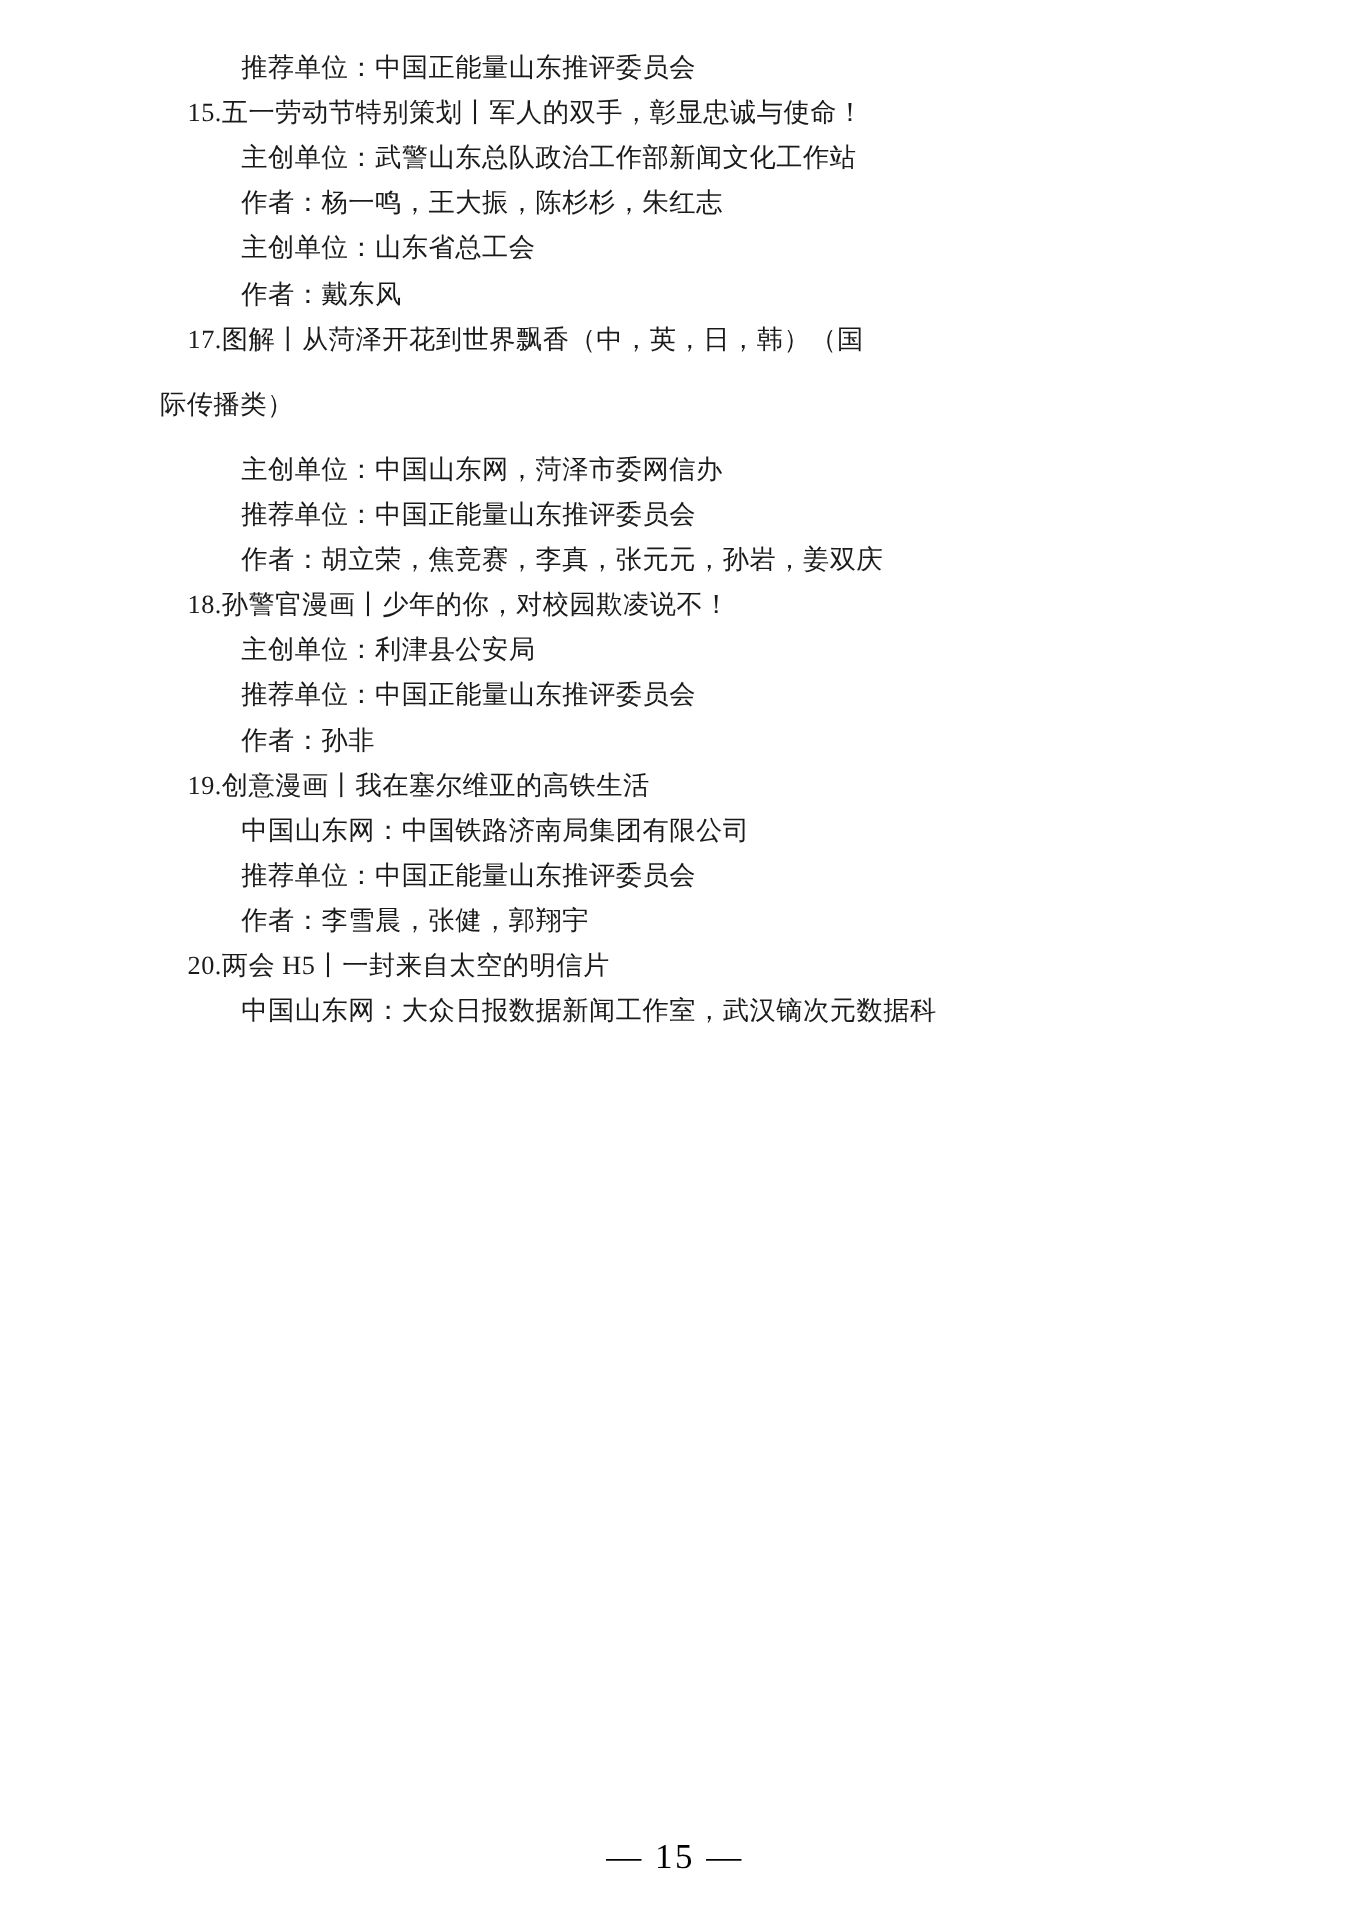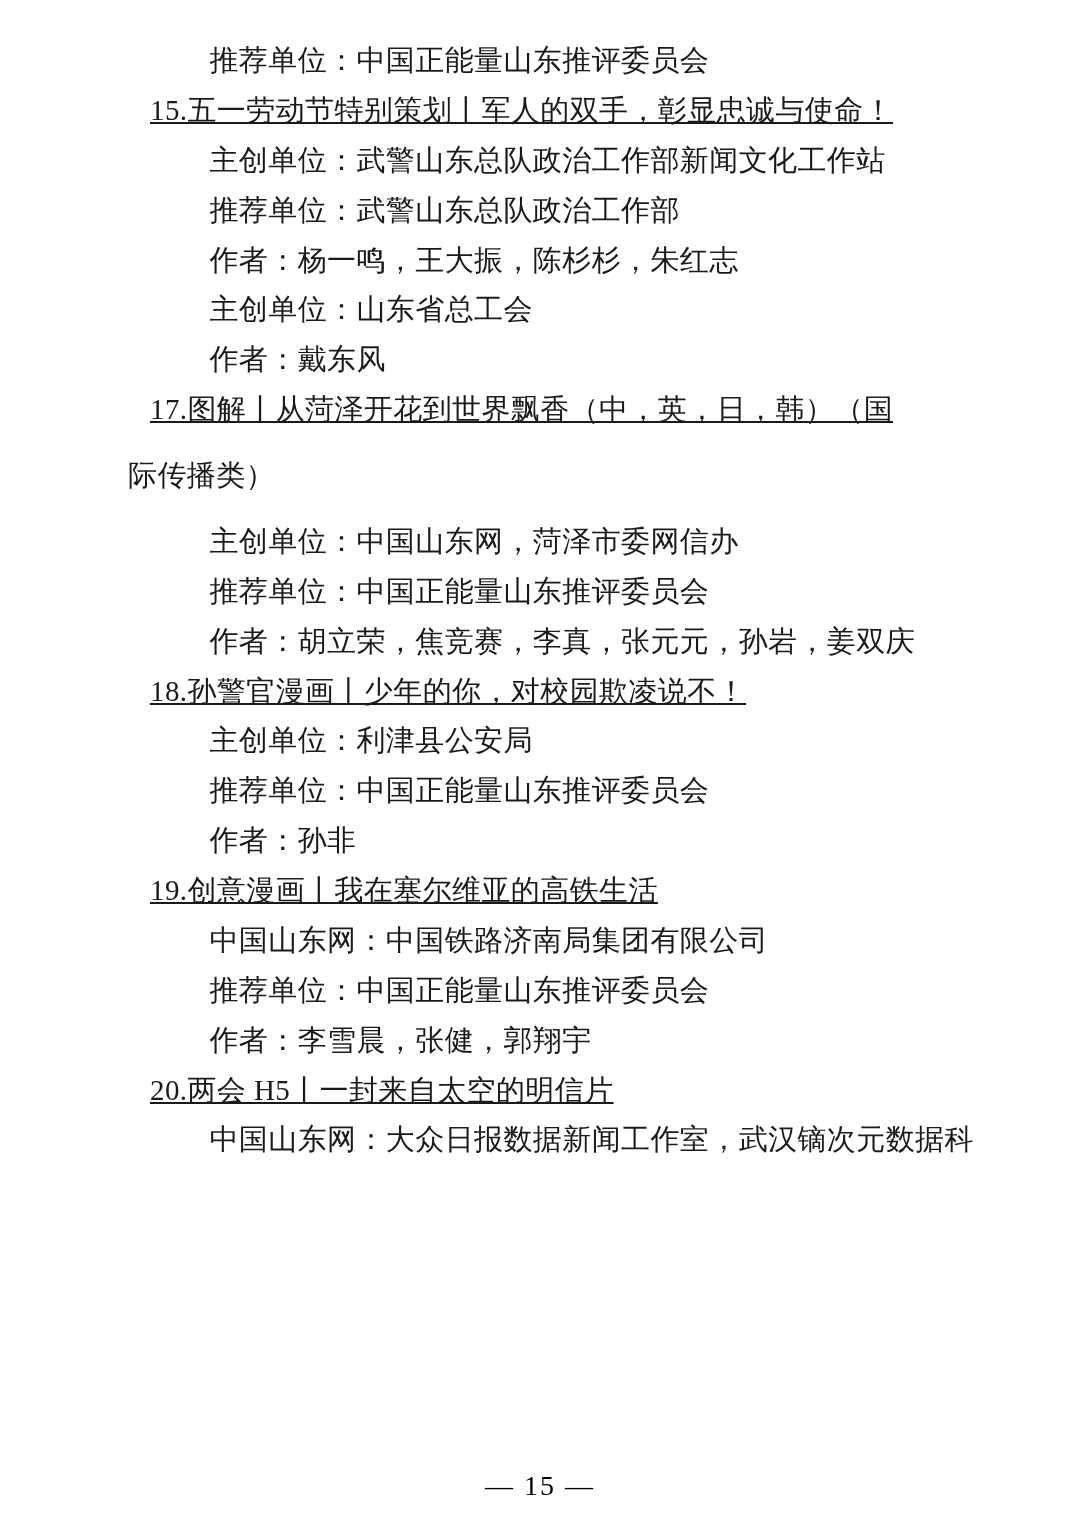--- a/index.html
+++ b/index.html
@@ -15,32 +15,31 @@
     overflow: hidden;
   }
   .page {
     position: relative;
     width: 1080px;
     height: 1536px;
     box-sizing: border-box;
     padding: 36px 96px 0 150px;
   }
   .doc-body {
-    font-size: 29px;
+    font-size: 21px;
     line-height: 1.72;
   }
   .line {
     white-space: pre-wrap;
     letter-spacing: 0.4px;
   }
   
   .entry-title {
     text-indent: 0;
     margin: 0;
-    text-decoration: underline;
   }
   
   .field {
     text-indent: 2.05em;
     margin: 0;
   }
   
   .cont {
     text-indent: 0;
     margin: 16px;
@@ -59,21 +58,20 @@
   }
 </style>
 </head>
 <body>
 
 <div class="page">
   <div class="doc-body" id="doc-body">
       <p class="line field">推荐单位：中国正能量山东推评委员会</p>
       <p class="line entry-title">15.五一劳动节特别策划丨军人的双手，彰显忠诚与使命！</p>
       <p class="line field">主创单位：武警山东总队政治工作部新闻文化工作站</p>
-      <p class="line field">推荐单位：武警山东总队政治工作部</p>
       <p class="line field">作者：杨一鸣，王大振，陈杉杉，朱红志</p>
       <p class="line field">主创单位：山东省总工会</p>
       <p class="line field">作者：戴东风</p>
       <p class="line entry-title">17.图解丨从菏泽开花到世界飘香（中，英，日，韩）（国</p>
       <p class="line cont">际传播类）</p>
       <p class="line field">主创单位：中国山东网，菏泽市委网信办</p>
       <p class="line field">推荐单位：中国正能量山东推评委员会</p>
       <p class="line field">作者：胡立荣，焦竞赛，李真，张元元，孙岩，姜双庆</p>
       <p class="line entry-title">18.孙警官漫画丨少年的你，对校园欺凌说不！</p>
       <p class="line field">主创单位：利津县公安局</p>

